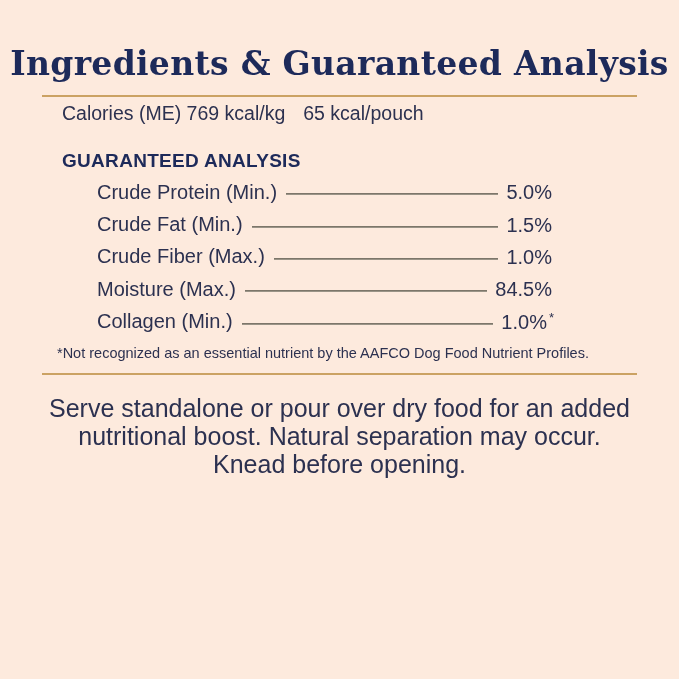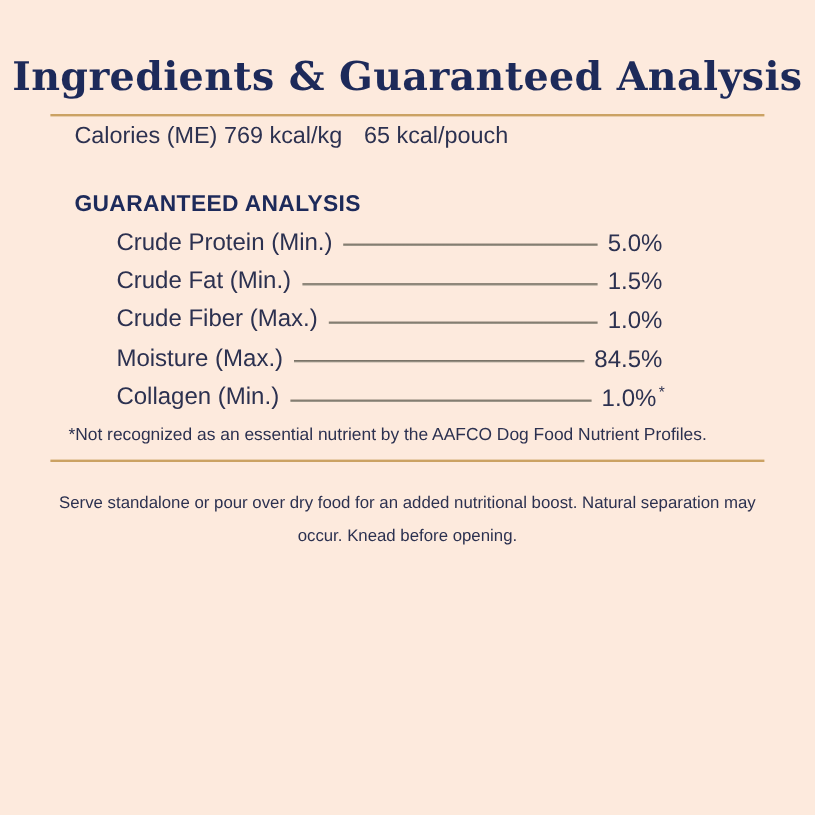--- a/index.html
+++ b/index.html
@@ -47,21 +47,21 @@
     color: #1d2a5a;
   }
   .subheading {
     font-size: 19px;
     font-weight: bold;
     color: #1d2a5a;
     letter-spacing: 0.3px;
     line-height: 24px;
     margin: 13px 0 0 62px;
   }
-  .subheading-analysis { margin-top: 32px; }
+  .subheading-analysis { margin-top: 22px; }
   .calorie-line {
     font-size: 19.5px;
     line-height: 27px;
     margin: 3px 0 0 62px;
   }
   .calorie-gap { display: inline-block; width: 18px; }
   .analysis-rows {
     margin: 3px 0 0 62px;
     width: 492px;
   }
@@ -87,21 +87,21 @@
     vertical-align: 7px;
     margin-left: 2px;
   }
   .footnote {
     font-size: 14.5px;
     line-height: 18px;
     margin: 6px 40px 0 57px;
   }
   .feeding-para {
     text-align: center;
-    font-size: 14px;
+    font-size: 25px;
     line-height: 28px;
     margin: 19px 48px 0 48px;
   }
 </style>
 </head>
 <body>
 
 <div class="page">
 
   <h1 class="section-title title-ingredients">Ingredients &amp; Guaranteed Analysis</h1>

